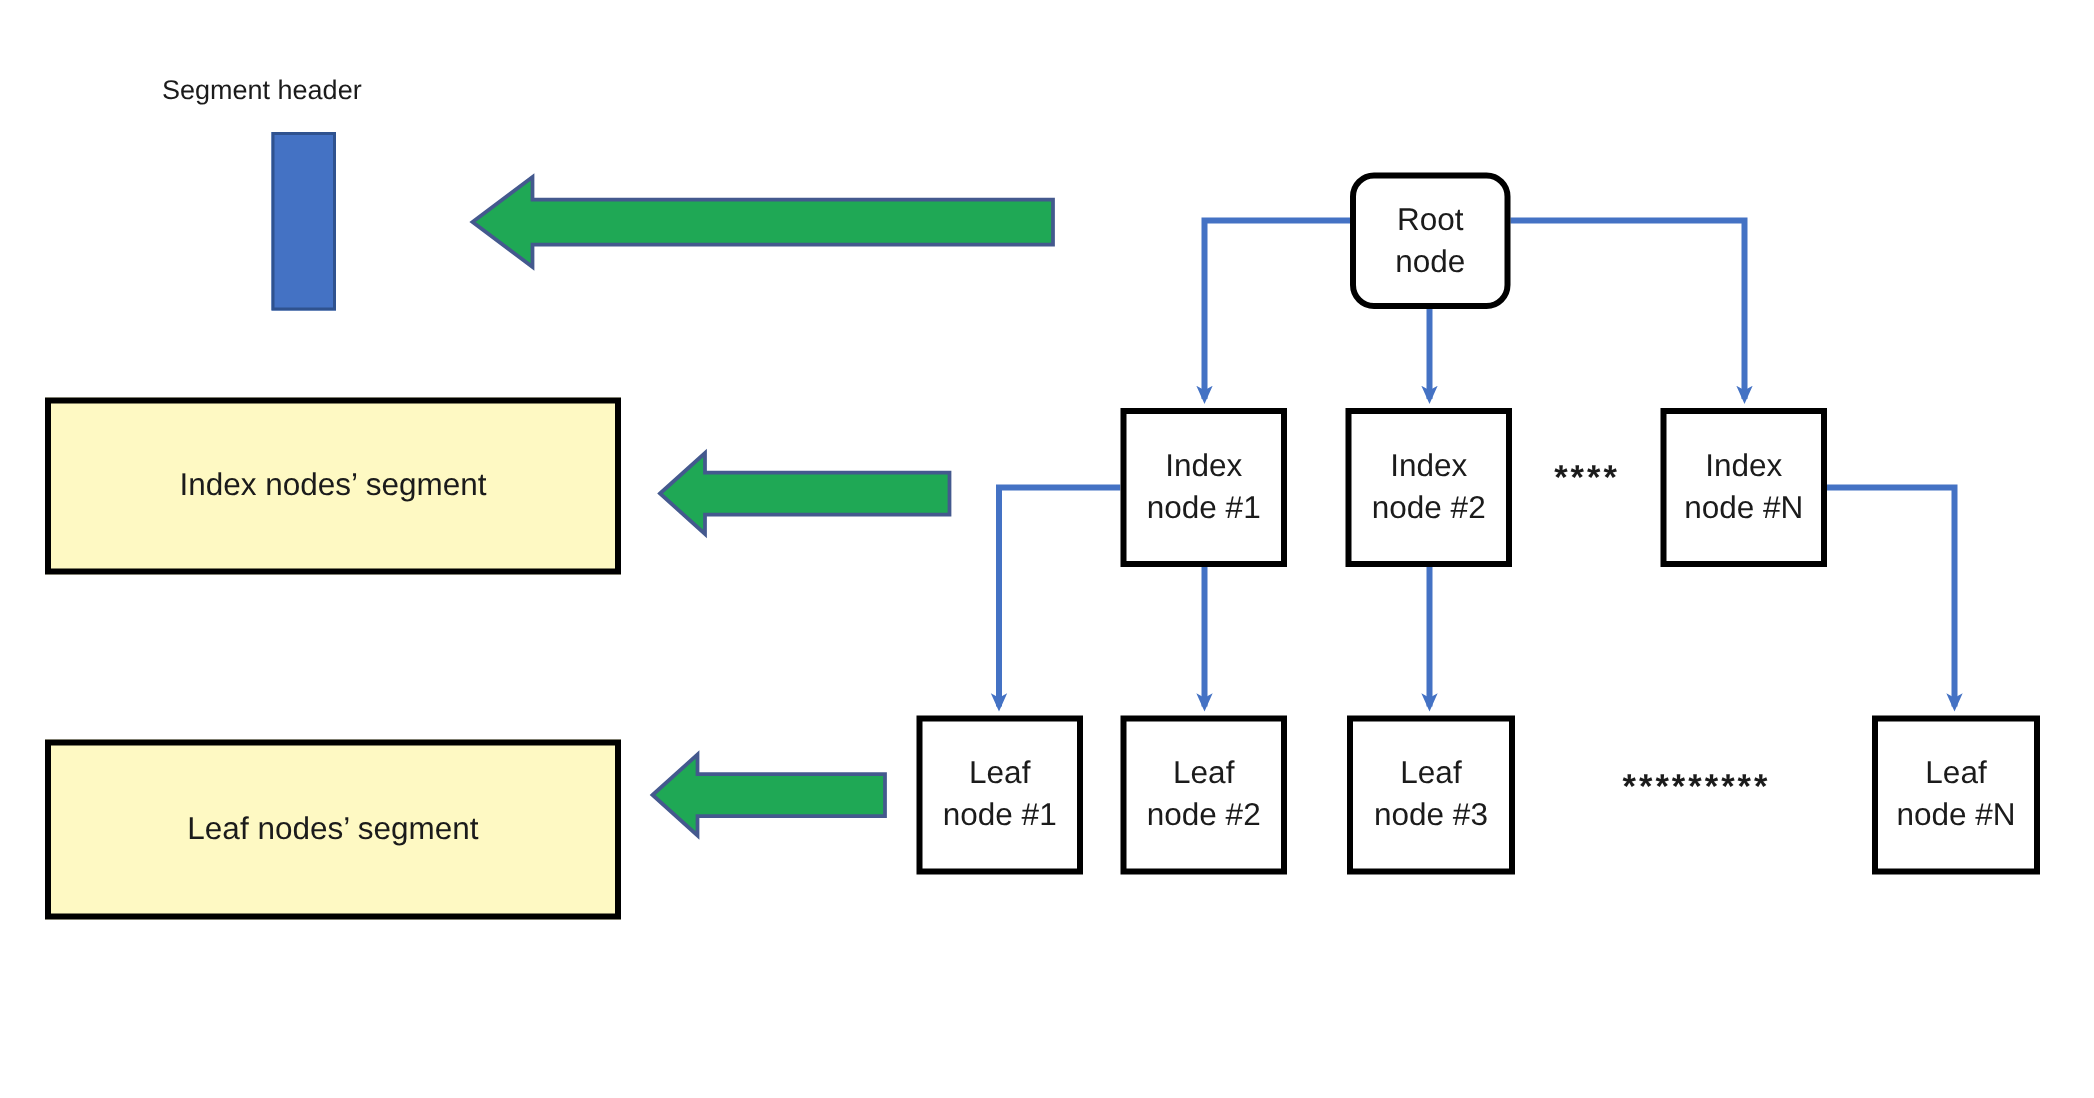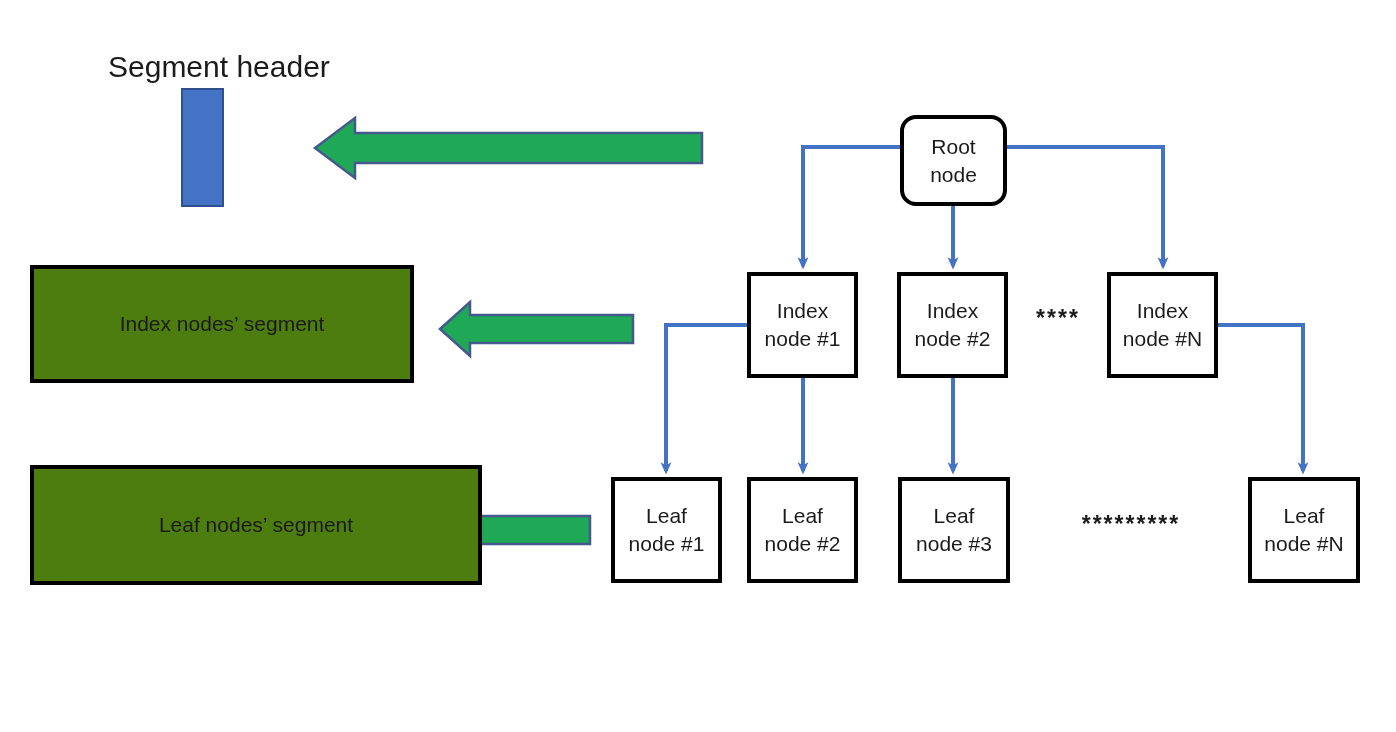--- a/index.html
+++ b/index.html
@@ -25,46 +25,46 @@
     overflow: hidden;
   }
   .layer {
     position: absolute;
     left: 0; top: 0;
     width: 1396px; height: 732px;
   }
   .free-label {
     position: absolute;
     color: var(--text-color);
-    font-size: 30px;
+    font-size: 18px;
     white-space: nowrap;
     text-align: center;
   }
   .header-bar {
     position: absolute;
     left: 181px; top: 88px;
     width: 43px; height: 119px;
     background: var(--header-fill);
     border: 2px solid var(--header-border);
     box-sizing: border-box;
   }
   .segment-box {
     position: absolute;
     border: 4px solid var(--node-border);
-    background: #4d7c0f;
+    background: #fef9c3;
     box-sizing: border-box;
     display: flex;
     align-items: center;
     justify-content: center;
     text-align: center;
     font-size: 21px;
     color: var(--text-color);
   }
   .seg-index { left: 30px; top: 265px; width: 384px; height: 118px; }
-  .seg-leaf  { left: 30px; top: 465px; width: 452px; height: 120px; }
+  .seg-leaf  { left: 30px; top: 493px; width: 384px; height: 120px; }
   .node {
     position: absolute;
     border: 4px solid var(--node-border);
     background: #fff;
     box-sizing: border-box;
     display: flex;
     align-items: center;
     justify-content: center;
     text-align: center;
     font-size: 21px;

